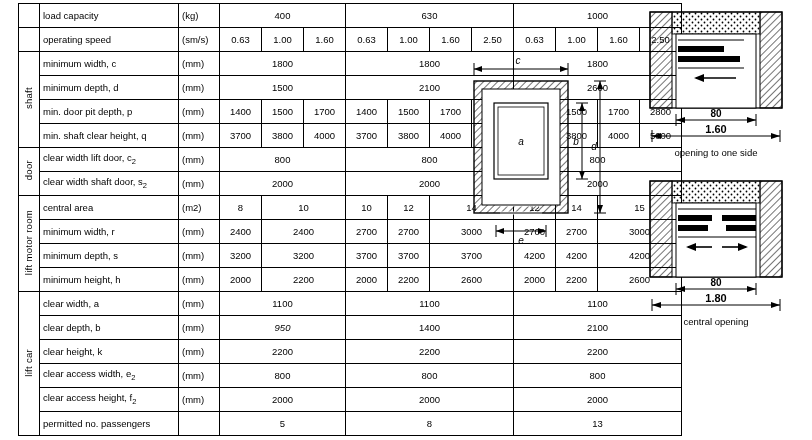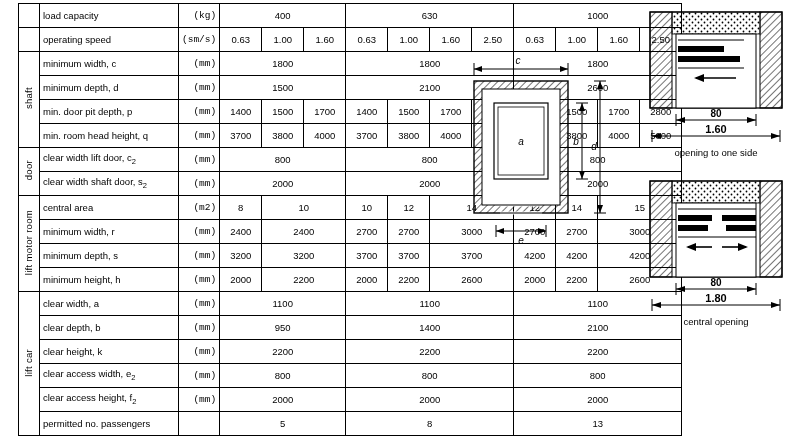--- a/index.html
+++ b/index.html
@@ -32,21 +32,21 @@
   .spec-table td {
     border: 1px solid #000;
     font-size: 9.5px;
     line-height: 1.05;
     padding: 0 3px;
     height: 23px;
     vertical-align: middle;
     white-space: nowrap;
   }
   .lbl        { width: 132px; text-align: left; }
-  .unit       { width: 34px;  text-align: right; padding-right: 4px; font-family: Liberation Mono, monospace; }
+  .unit       { width: 34px;  padding-right: 4px; }
   .v          { text-align: center; }
   .rowgroup   {
     width: 14px;
     text-align: center;
     vertical-align: middle;
     font-size: 9.5px;
     padding: 0;
   }
   .rot {
     writing-mode: vertical-rl;
@@ -140,21 +140,21 @@
           <td class="v" colspan="1" style="width: 35px;">1400</td>
           <td class="v" colspan="1" style="width: 35px;">1500</td>
           <td class="v" colspan="1" style="width: 35px;">1700</td>
           <td class="v" colspan="1" style="width: 35px;">2800</td>
           <td class="v" colspan="1" style="width: 35px;">1400</td>
           <td class="v" colspan="1" style="width: 35px;">1500</td>
           <td class="v" colspan="1" style="width: 35px;">1700</td>
           <td class="v" colspan="1" style="width: 35px;">2800</td>
         </tr>
         <tr>
-          <td class="lbl">min. room head height, q</td>
+          <td class="lbl">min. shaft clear height, q</td>
           <td class="unit">(mm)</td>
           <td class="v" colspan="1" style="width: 35px;">3700</td>
           <td class="v" colspan="1" style="width: 35px;">3800</td>
           <td class="v" colspan="1" style="width: 35px;">4000</td>
           <td class="v" colspan="1" style="width: 35px;">3700</td>
           <td class="v" colspan="1" style="width: 35px;">3800</td>
           <td class="v" colspan="1" style="width: 35px;">4000</td>
           <td class="v" colspan="1" style="width: 35px;">5000</td>
           <td class="v" colspan="1" style="width: 35px;">3700</td>
           <td class="v" colspan="1" style="width: 35px;">3800</td>
@@ -229,21 +229,21 @@
           <td class="rowgroup" rowspan="6"><span class="rot">lift car</span></td>
           <td class="lbl">clear width, a</td>
           <td class="unit">(mm)</td>
           <td class="v" colspan="3" style="width: 105px;">1100</td>
           <td class="v" colspan="4" style="width: 140px;">1100</td>
           <td class="v" colspan="4" style="width: 140px;">1100</td>
         </tr>
         <tr>
           <td class="lbl">clear depth, b</td>
           <td class="unit">(mm)</td>
-          <td class="v" colspan="3" style="width: 105px;">950</td>
+          <td class="v" colspan="3" style="width: 105px; font-style: italic;">950</td>
           <td class="v" colspan="4" style="width: 140px;">1400</td>
           <td class="v" colspan="4" style="width: 140px;">2100</td>
         </tr>
         <tr>
           <td class="lbl">clear height, k</td>
           <td class="unit">(mm)</td>
           <td class="v" colspan="3" style="width: 105px;">2200</td>
           <td class="v" colspan="4" style="width: 140px;">2200</td>
           <td class="v" colspan="4" style="width: 140px;">2200</td>
         </tr>

